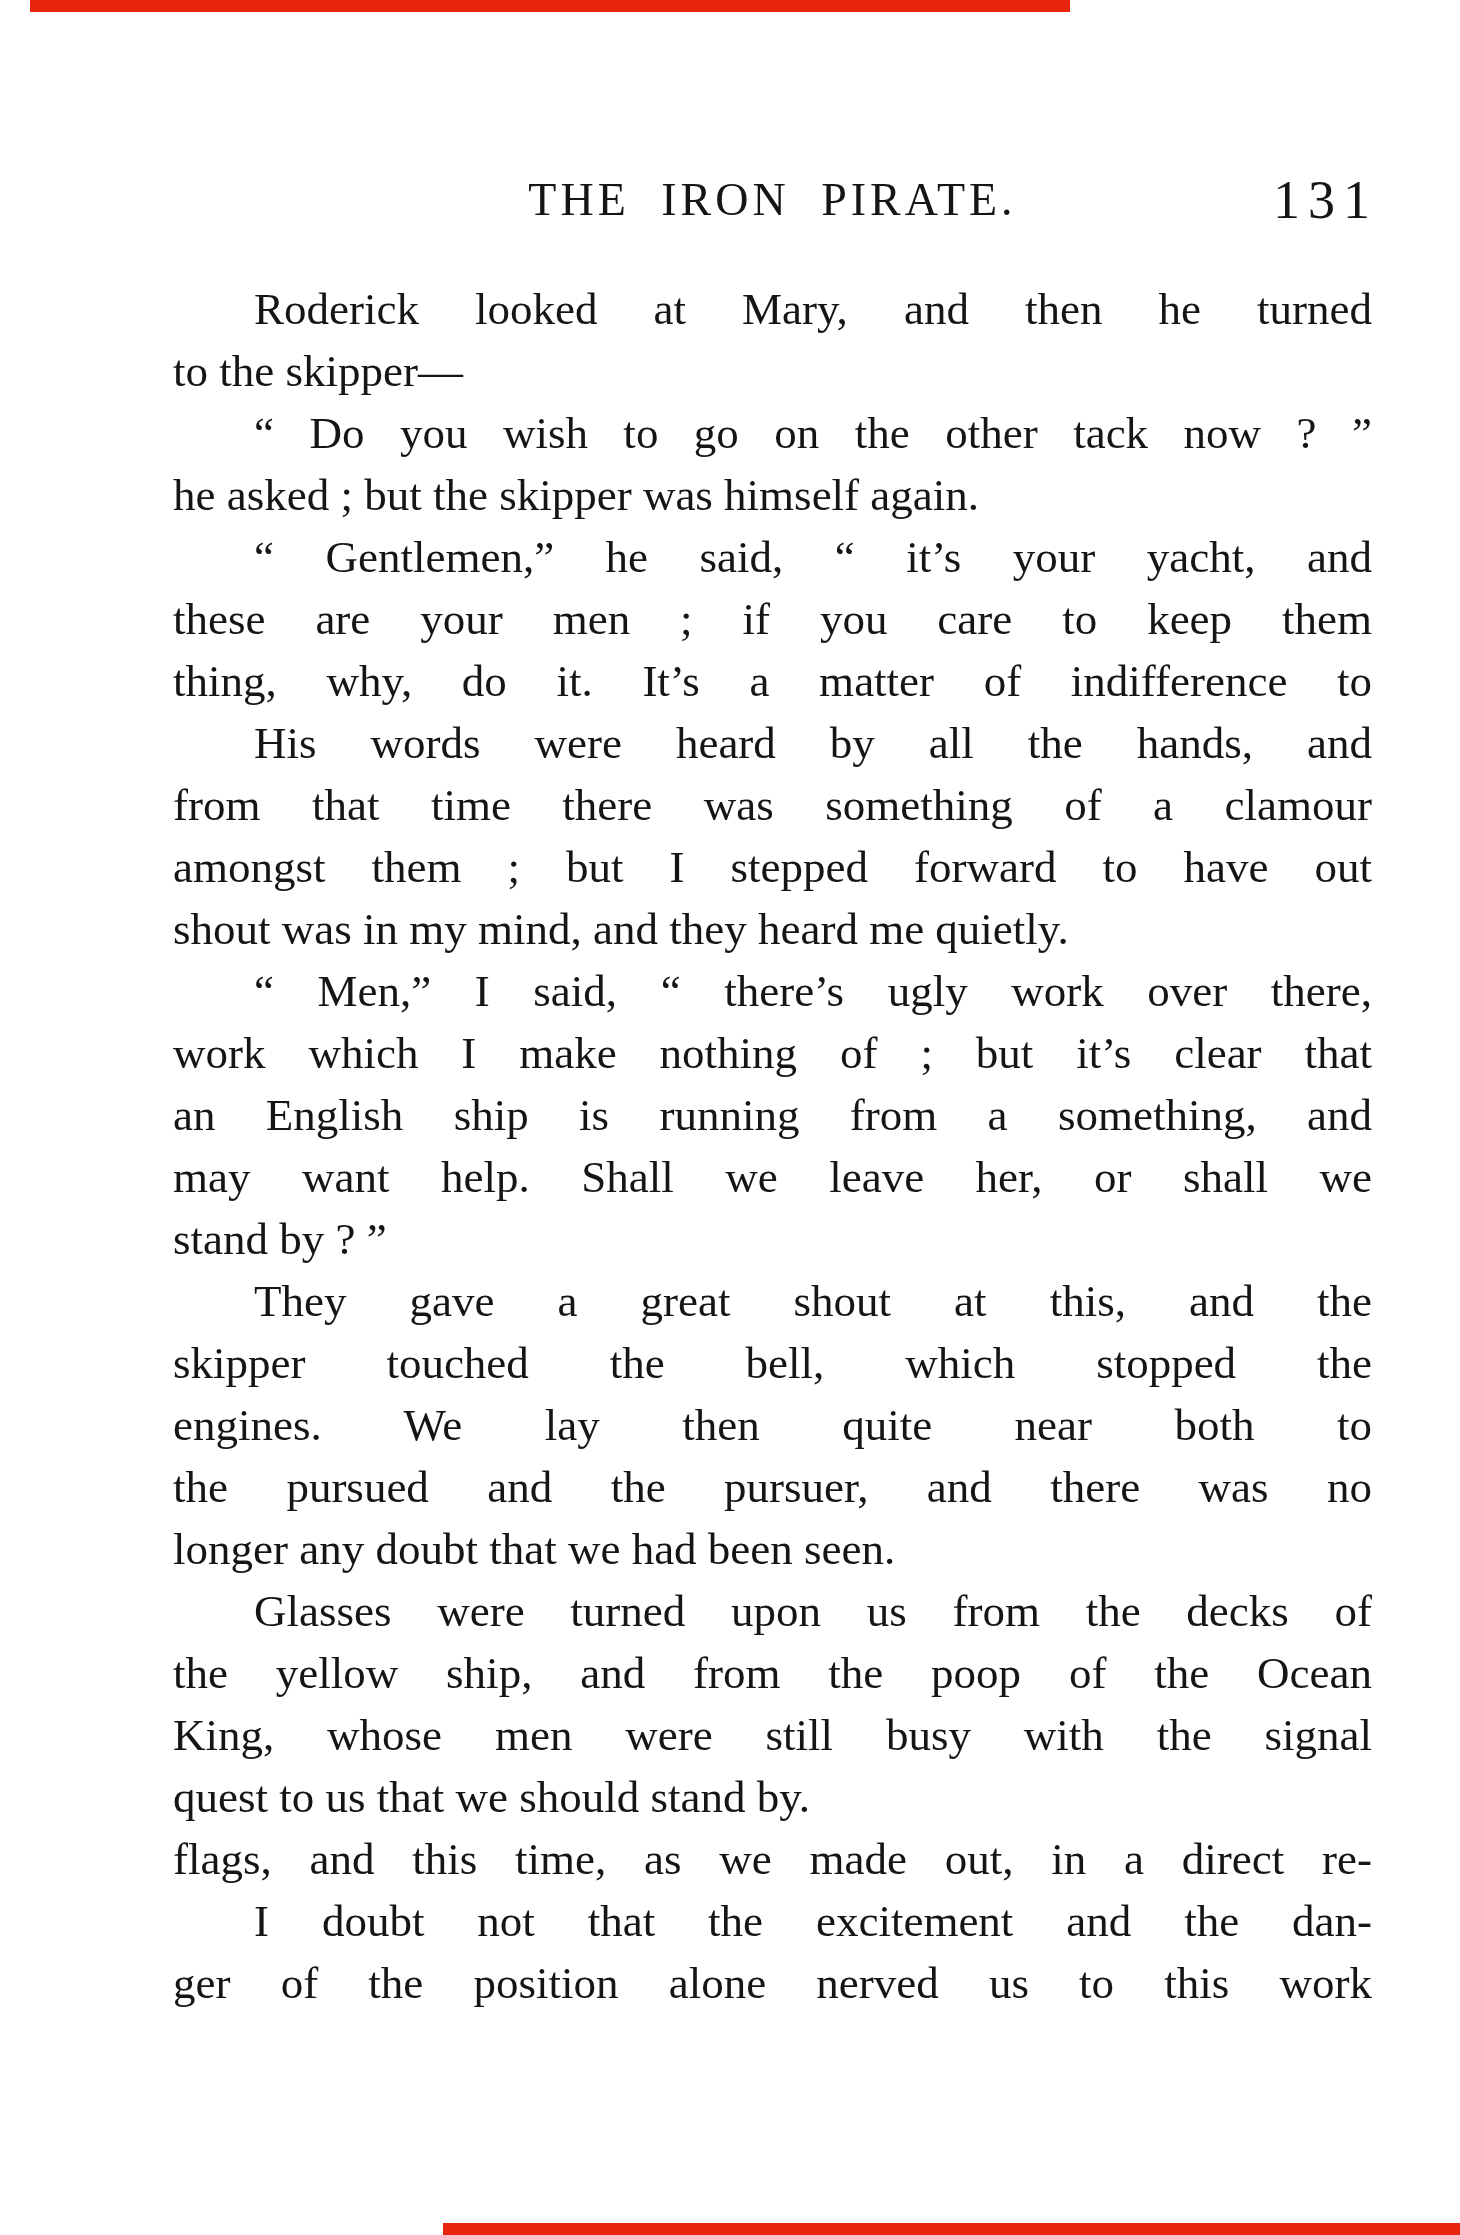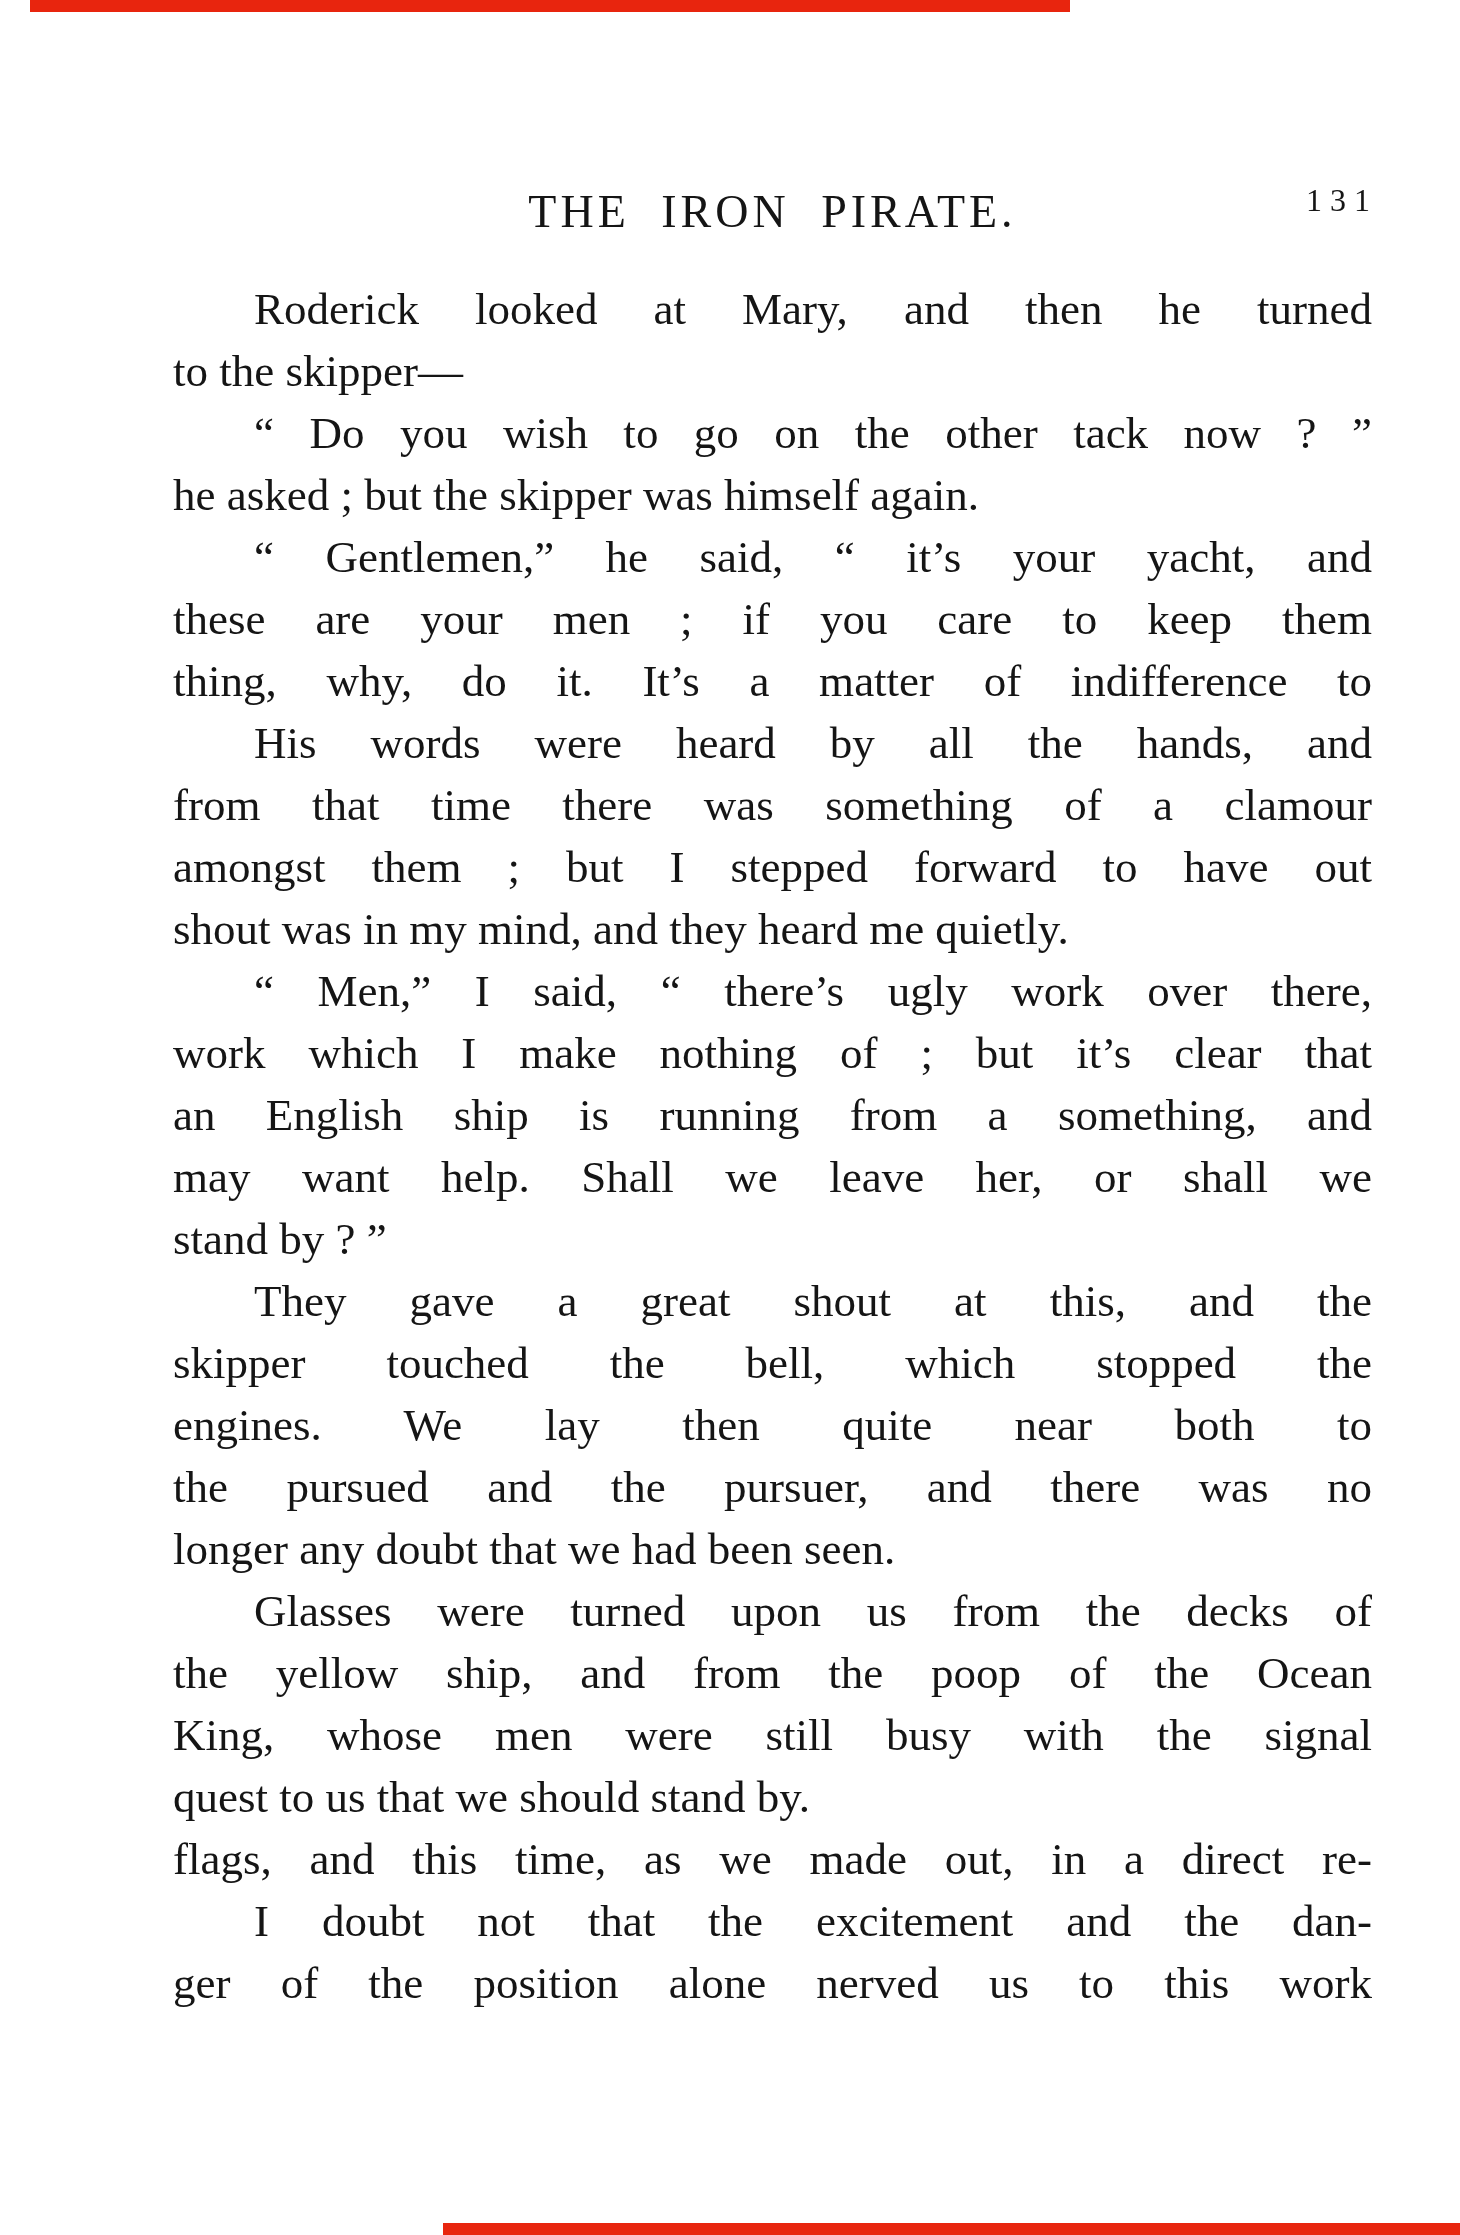--- a/index.html
+++ b/index.html
@@ -28,27 +28,26 @@
     line-height: 56px;
   }
   .running-head {
     position: absolute;
     left: 0; right: 0;
     text-align: center;
     font-size: 46px;
     letter-spacing: 4px;
     word-spacing: 16px;
     white-space: nowrap;
-    margin-top: 12px;
   }
   .page-number {
     position: absolute;
     right: -6px;
     top: 0;
-    font-size: 32px;
+    font-size: 54px;
     letter-spacing: 8px;
   }
 
   
   .body-block {
     position: absolute;
     top: 278px;
     left: 173px;
     width: 1199px;
     font-size: 45px;

